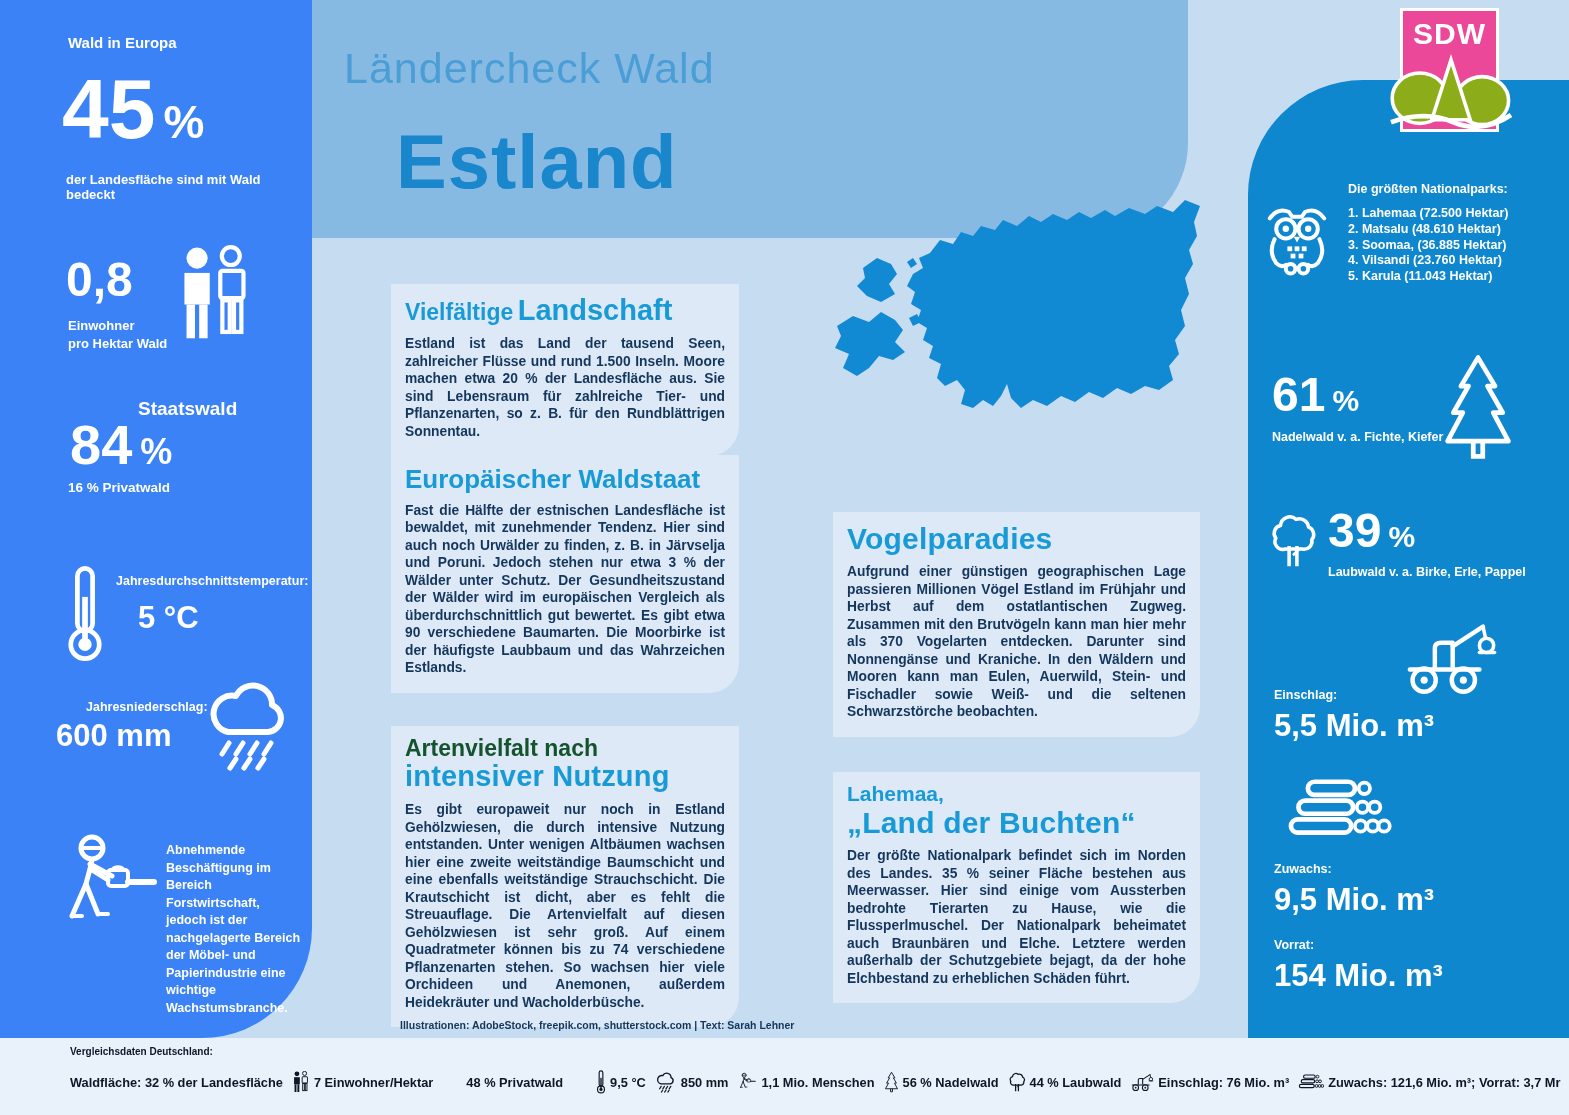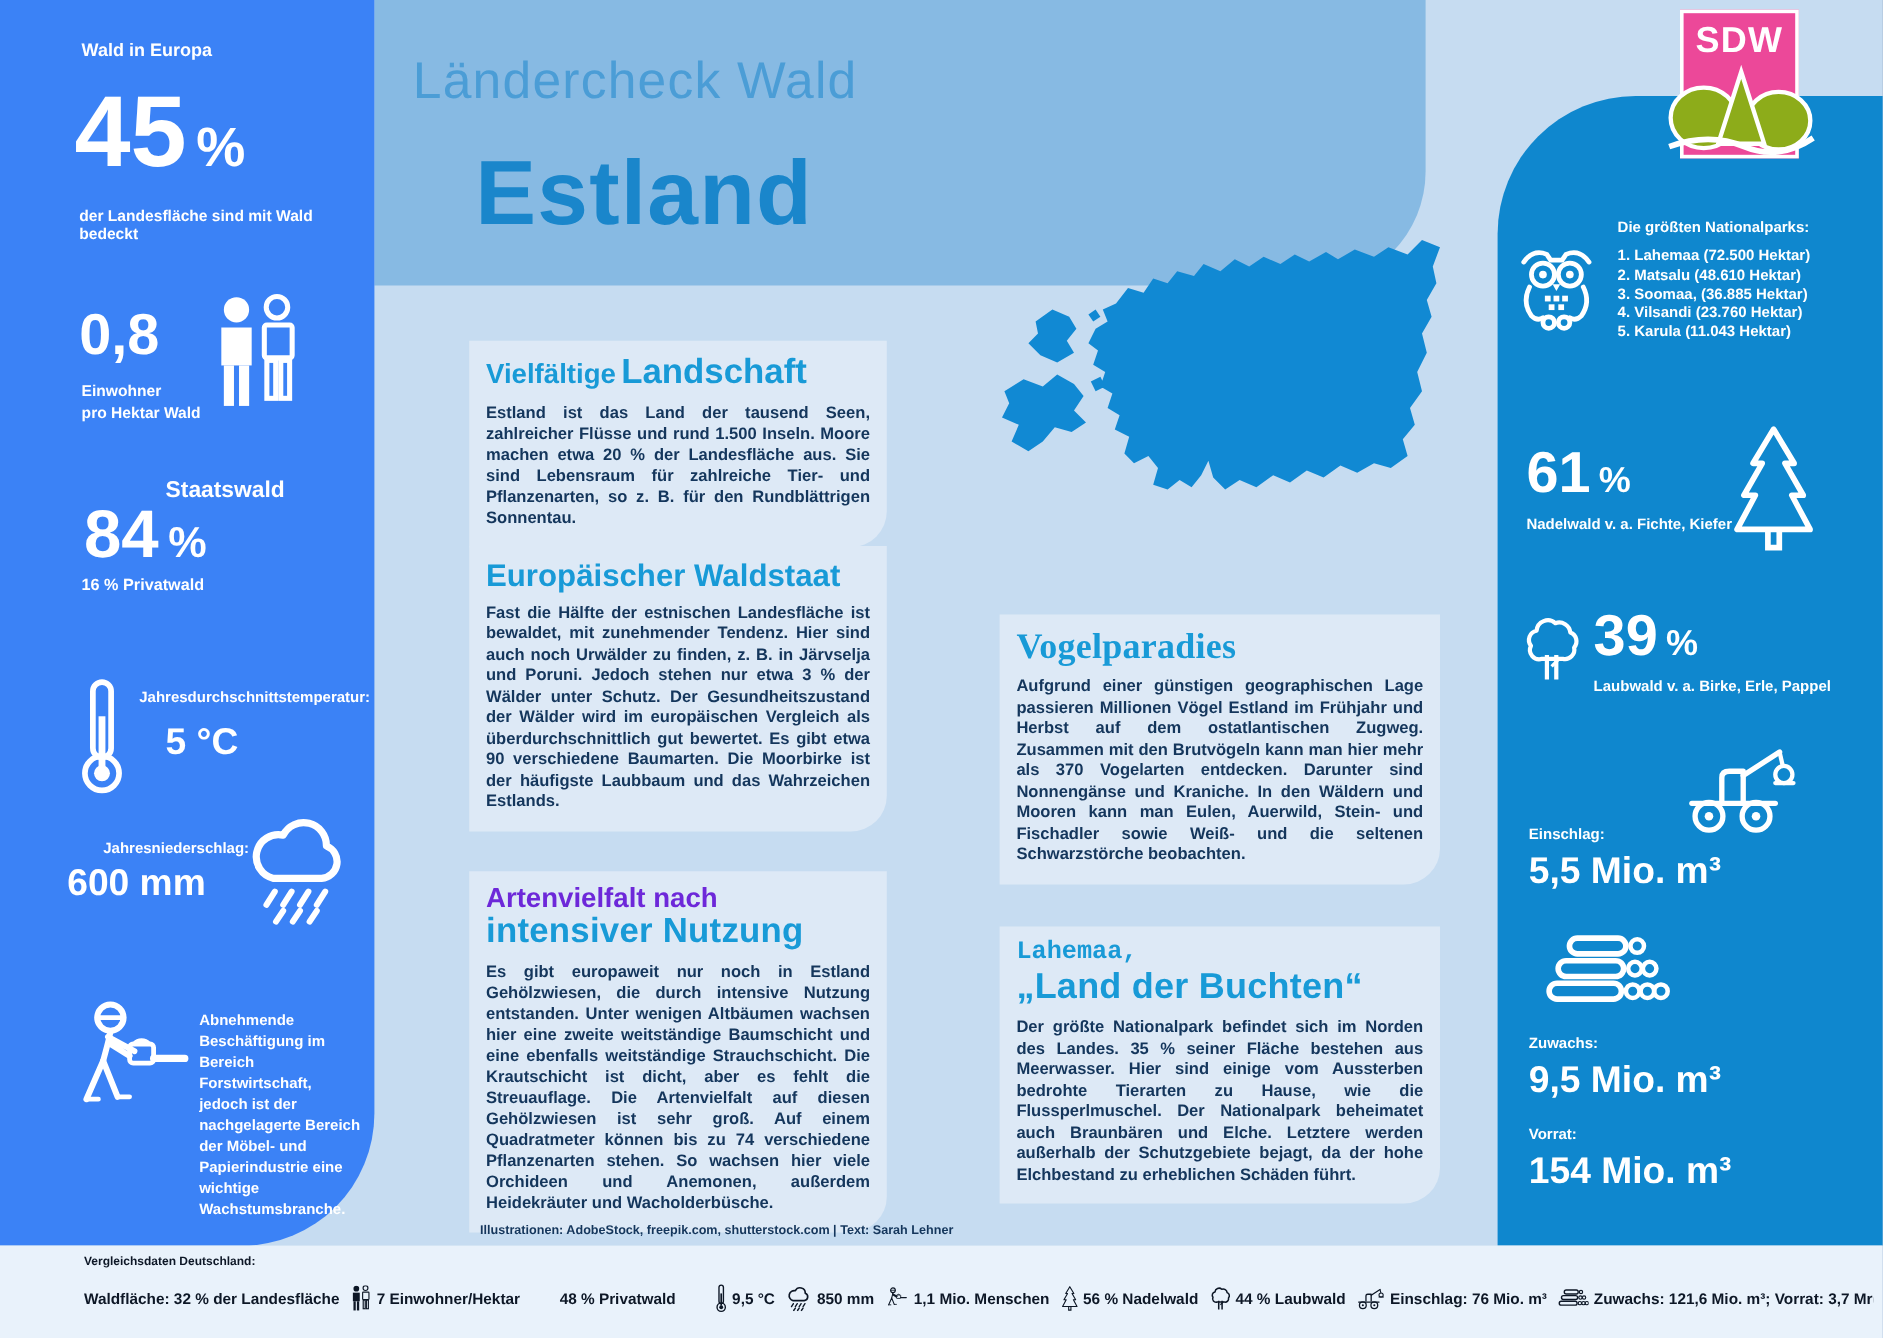--- a/index.html
+++ b/index.html
@@ -29,26 +29,26 @@
   .logo{position:absolute;left:1400px;top:8px;width:99px;height:124px;z-index:7;
     background:#ec4899;border:3px solid #fff;box-sizing:border-box;}
   .logo-text{color:#fff;font-weight:800;font-size:30px;text-align:center;
     margin-top:6px;letter-spacing:1px;}
   .logo-trees{position:absolute;left:-12px;bottom:-8px;overflow:visible;}
   
   .card{position:absolute;background:#dde9f6;border-radius:0 0 30px 0;
     padding:10px 14px 16px 14px;box-sizing:border-box;z-index:3;}
   .card .body{font-size:13.8px;font-weight:700;color:#14365c;
     text-align:justify;line-height:1.27;margin-top:8px;}
-  .h-light{color:#6d28d9;font-weight:700;font-size:23px;line-height:1.1;display:block;}
+  .h-light{color:#14532d;font-weight:700;font-size:23px;line-height:1.1;display:block;}
   .h-inline-light{color:#189ad7;font-weight:700;font-size:23px;}
   .h-big{color:#189ad7;font-weight:800;font-size:29px;line-height:1.1;display:block;letter-spacing:.2px;}
   .h-inline-big{color:#189ad7;font-weight:800;font-size:29px;}
   .h-mid{color:#189ad7;font-weight:800;font-size:26px;line-height:1.1;display:block;}
-  .h-small{color:#189ad7;font-weight:700;font-size:21px;line-height:1.15;display:block;font-family:Liberation Mono, monospace;}
+  .h-small{color:#189ad7;font-weight:700;font-size:21px;line-height:1.15;display:block;}
   
   .abs{position:absolute;}
   .lbl-s{font-size:15px;font-weight:800;}
   .lbl-xs{font-size:12.5px;font-weight:700;}
   .num-huge{font-size:84px;font-weight:800;line-height:.95;}
   .num-big{font-size:56px;font-weight:800;line-height:.95;}
   .num-med{font-size:48px;font-weight:800;line-height:.95;}
   .num-sm{font-size:31px;font-weight:800;line-height:1;}
   .pct-huge{font-size:46px;font-weight:800;margin-left:8px;}
   .pct-big{font-size:36px;font-weight:800;margin-left:8px;}
@@ -240,21 +240,21 @@
     <div class="body">Fast die Hälfte der estnischen Landesfläche ist bewaldet, mit zunehmender Tendenz. Hier sind auch noch Urwälder zu finden, z. B. in Järvselja und Poruni. Jedoch stehen nur etwa 3 % der Wälder unter Schutz. Der Gesundheitszustand der Wälder wird im europäischen Vergleich als überdurchschnittlich gut bewertet. Es gibt etwa 90 verschiedene Baumarten. Die Moorbirke ist der häufigste Laubbaum und das Wahrzeichen Estlands.</div>
   </div>
 
   <div class="card" style="left:391px;top:726px;width:348px;">
     <span class="h-light">Artenvielfalt nach</span>
     <span class="h-big">intensiver Nutzung</span>
     <div class="body">Es gibt europaweit nur noch in Estland Gehölzwiesen, die durch intensive Nutzung entstanden. Unter wenigen Altbäumen wachsen hier eine zweite weitständige Baumschicht und eine ebenfalls weitständige Strauchschicht. Die Krautschicht ist dicht, aber es fehlt die Streuauflage. Die Artenvielfalt auf diesen Gehölzwiesen ist sehr groß. Auf einem Quadratmeter können bis zu 74 verschiedene Pflanzenarten stehen. So wachsen hier viele Orchideen und Anemonen, außerdem Heidekräuter und Wacholderbüsche.</div>
   </div>
 
   <div class="card" style="left:833px;top:512px;width:367px;">
-    <span class="h-big" style="font-size:30px;font-family:Liberation Serif, serif;">Vogelparadies</span>
+    <span class="h-big" style="font-size:30px;">Vogelparadies</span>
     <div class="body">Aufgrund einer günstigen geographischen Lage passieren Millionen Vögel Estland im Frühjahr und Herbst auf dem ostatlantischen Zugweg. Zusammen mit den Brutvögeln kann man hier mehr als 370 Vogelarten entdecken. Darunter sind Nonnengänse und Kraniche. In den Wäldern und Mooren kann man Eulen, Auerwild, Stein- und Fischadler sowie Weiß- und die seltenen Schwarzstörche beobachten.</div>
   </div>
 
   <div class="card" style="left:833px;top:772px;width:367px;">
     <span class="h-small">Lahemaa,</span>
     <span class="h-big" style="font-size:30px;">„Land der Buchten“</span>
     <div class="body">Der größte Nationalpark befindet sich im Norden des Landes. 35 % seiner Fläche bestehen aus Meerwasser. Hier sind einige vom Aussterben bedrohte Tierarten zu Hause, wie die Flussperlmuschel. Der Nationalpark beheimatet auch Braunbären und Elche. Letztere werden außerhalb der Schutzgebiete bejagt, da der hohe Elchbestand zu erheblichen Schäden führt.</div>
   </div>
 
   <div class="panel-right">

